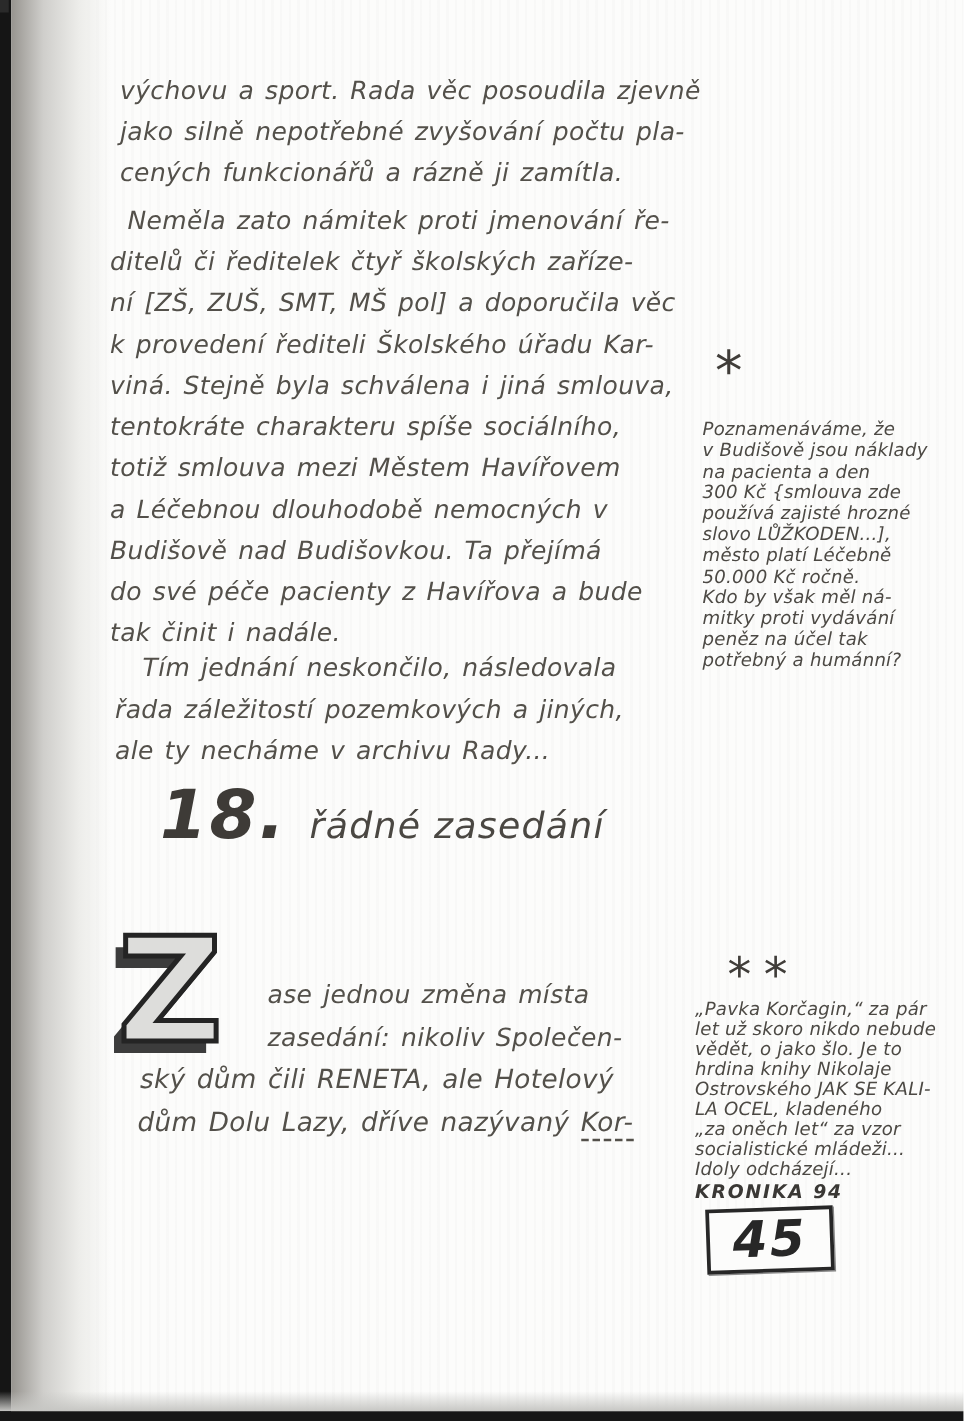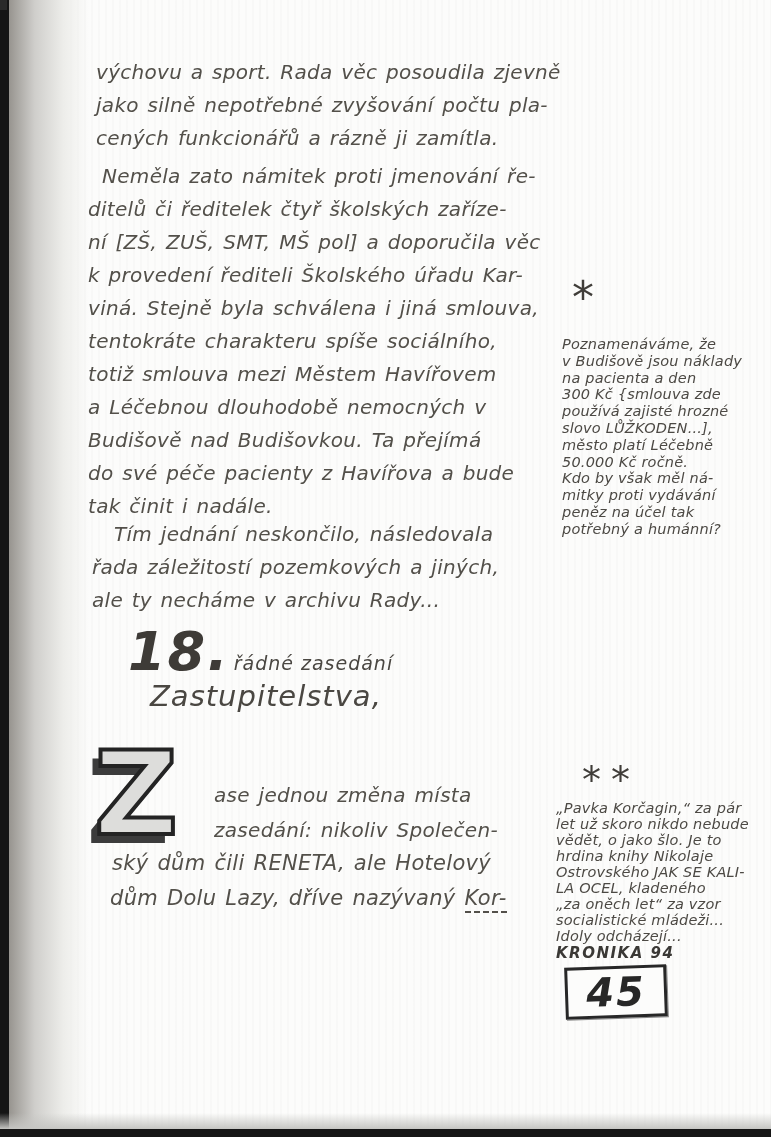--- a/index.html
+++ b/index.html
@@ -26,21 +26,21 @@
     letter-spacing:0.3px; word-spacing:2px;
   }
   .p1 { left:96px;  top:56px; }
   .p2 { left:88px;  top:160px; text-indent:14px; }
   .p3 { left:92px;  top:518px; text-indent:22px; }
 
   
   .heading { position:absolute; left:128px; top:620px; font-style:italic; color:#4a4742; }
   .h-line1 { display:flex; align-items:baseline; }
   .h-num   { font-size:54px; font-weight:bold; letter-spacing:2px; color:#3e3b37; }
-  .h-rest  { font-size:19px; margin-left:4px; letter-spacing:1px; }
+  .h-rest  { font-size:29px; margin-left:18px; letter-spacing:1px; }
   .h-line2 { font-size:29px; margin-left:22px; margin-top:-4px; letter-spacing:1px; }
   .h-line3 { font-size:29px; margin-left:10px; margin-top:6px; letter-spacing:1px; }
 
   
   .dropcap {
     position:absolute; left:94px; top:744px;
     font-size:116px; line-height:100px; font-weight:bold;
     color:#dddddb;
     -webkit-text-stroke:4px #242424;
     text-shadow:-1px -1px 0 #242424, 1px -1px 0 #242424, -1px 1px 0 #242424, 1px 1px 0 #242424,
@@ -103,21 +103,20 @@
 tak činit i nadále.</div>
   <div class="para p3">Tím jednání neskončilo, následovala
 řada záležitostí pozemkových a jiných,
 ale ty necháme v archivu Rady...</div>
 
   <div class="heading">
     <div class="h-line1">
       <span class="h-num">18.</span>
       <span class="h-rest">řádné zasedání</span>
     </div>
-    <div class="h-line2">Zastupitelstva,</div>
   </div>
 
   <div class="dropcap">Z</div>
   <div class="para dc-lines12">ase jednou změna místa
 zasedání: nikoliv Společen-</div>
   <div class="line-abs dc-line3">ský dům čili RENETA, ale Hotelový</div>
   <div class="line-abs dc-line4">
     <span>dům Dolu Lazy, dříve nazývaný </span><span class="dashed-u">Kor-</span>
   </div>
 

